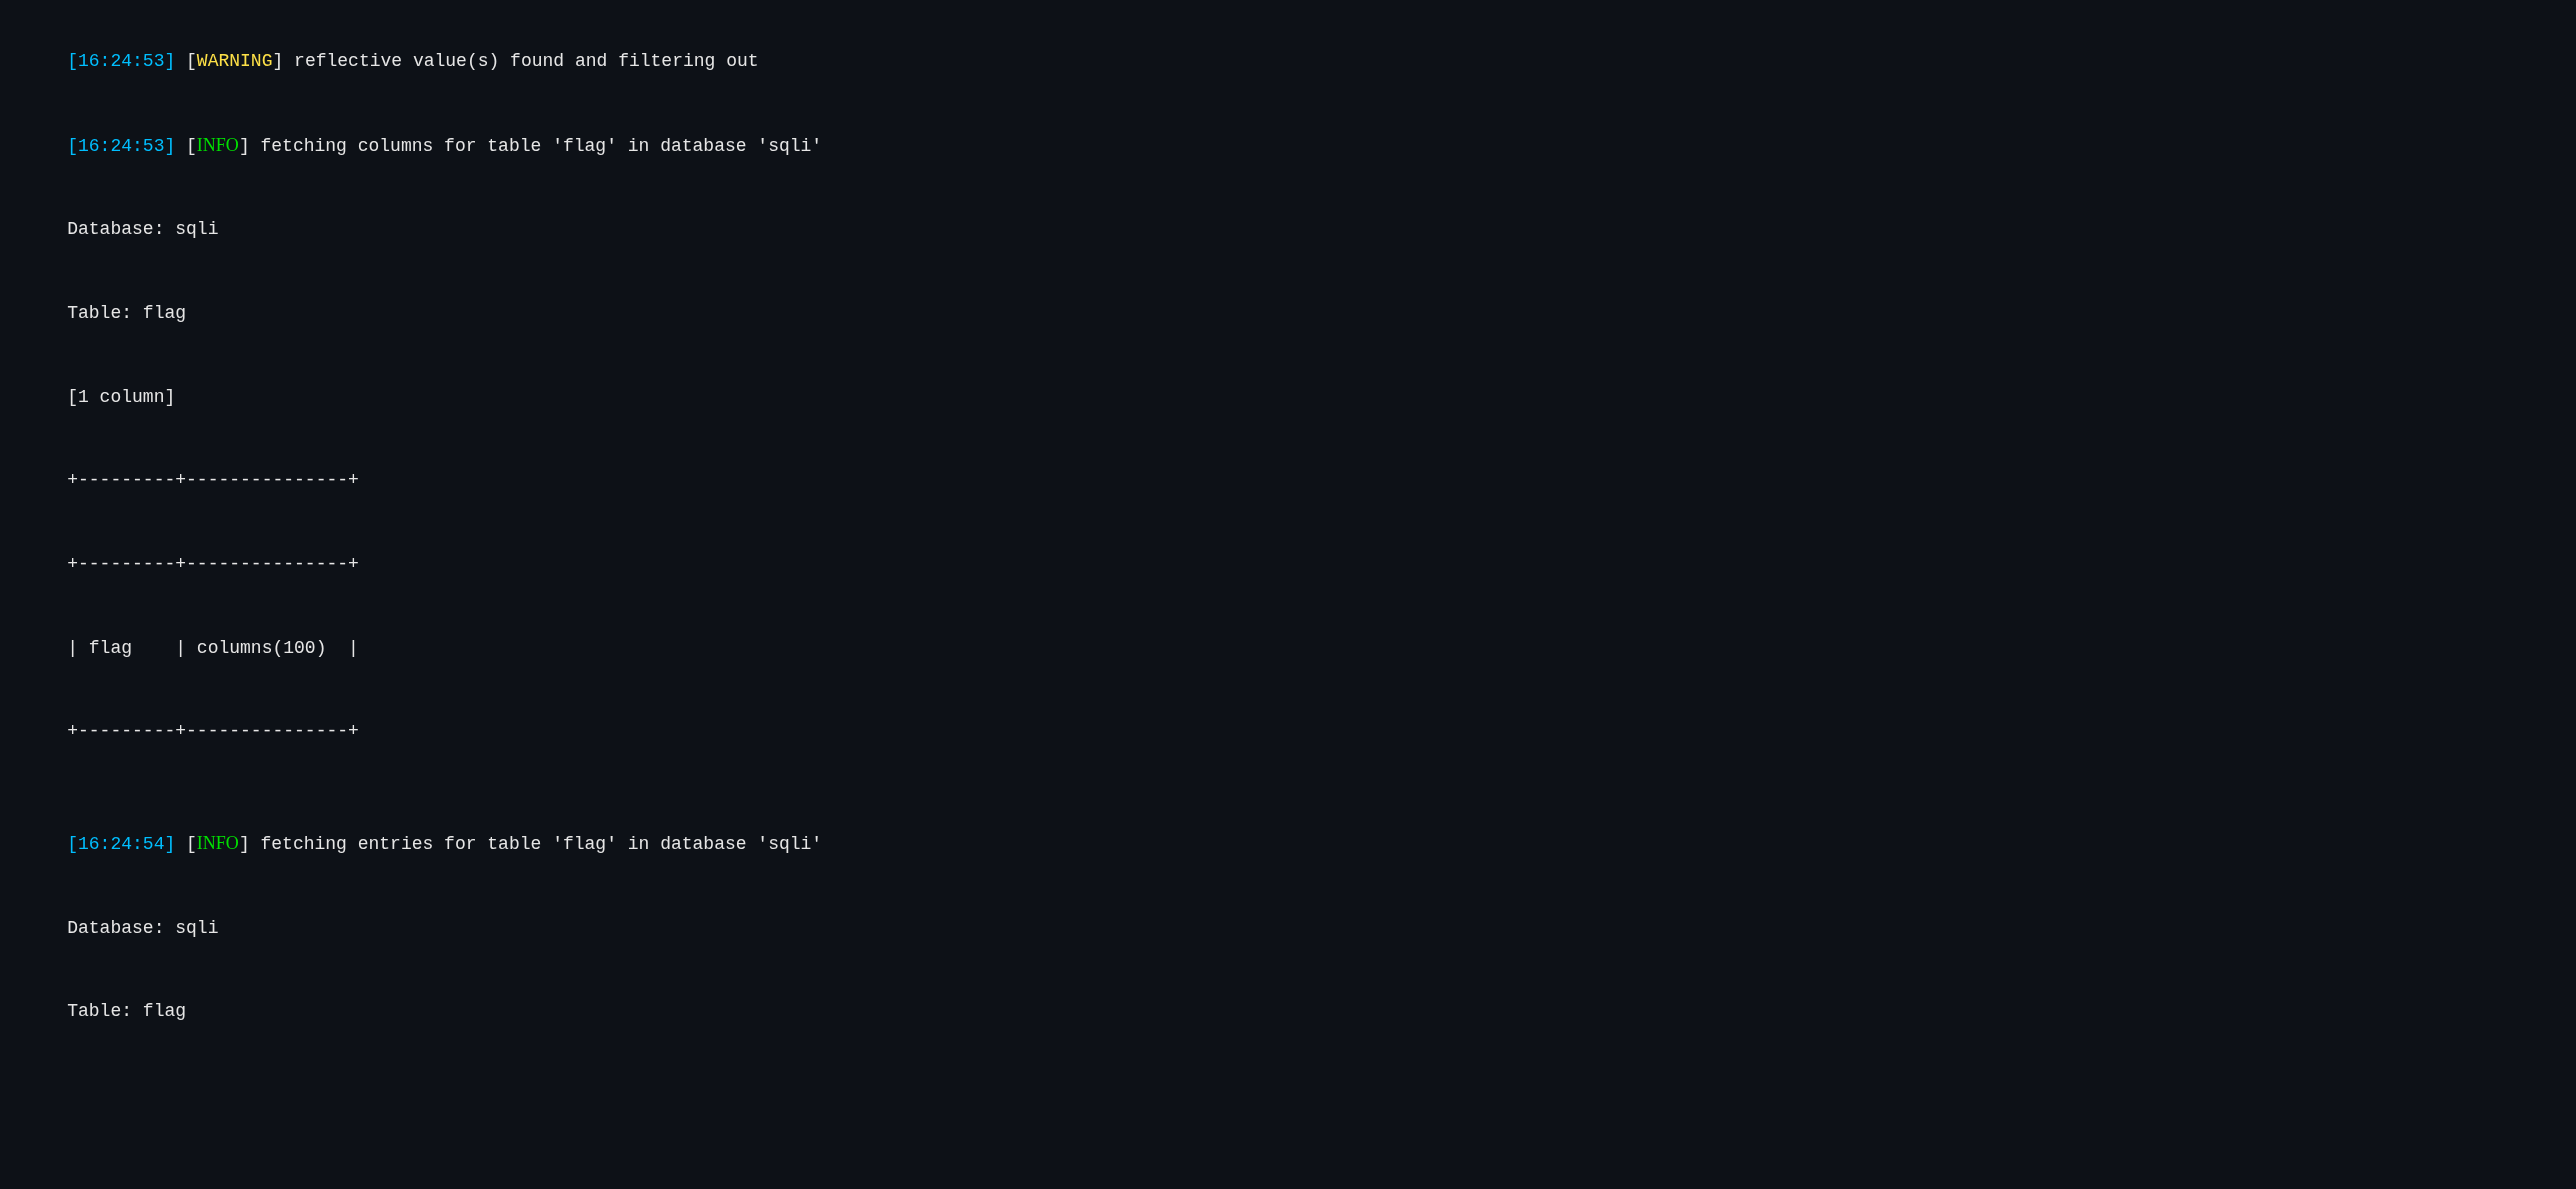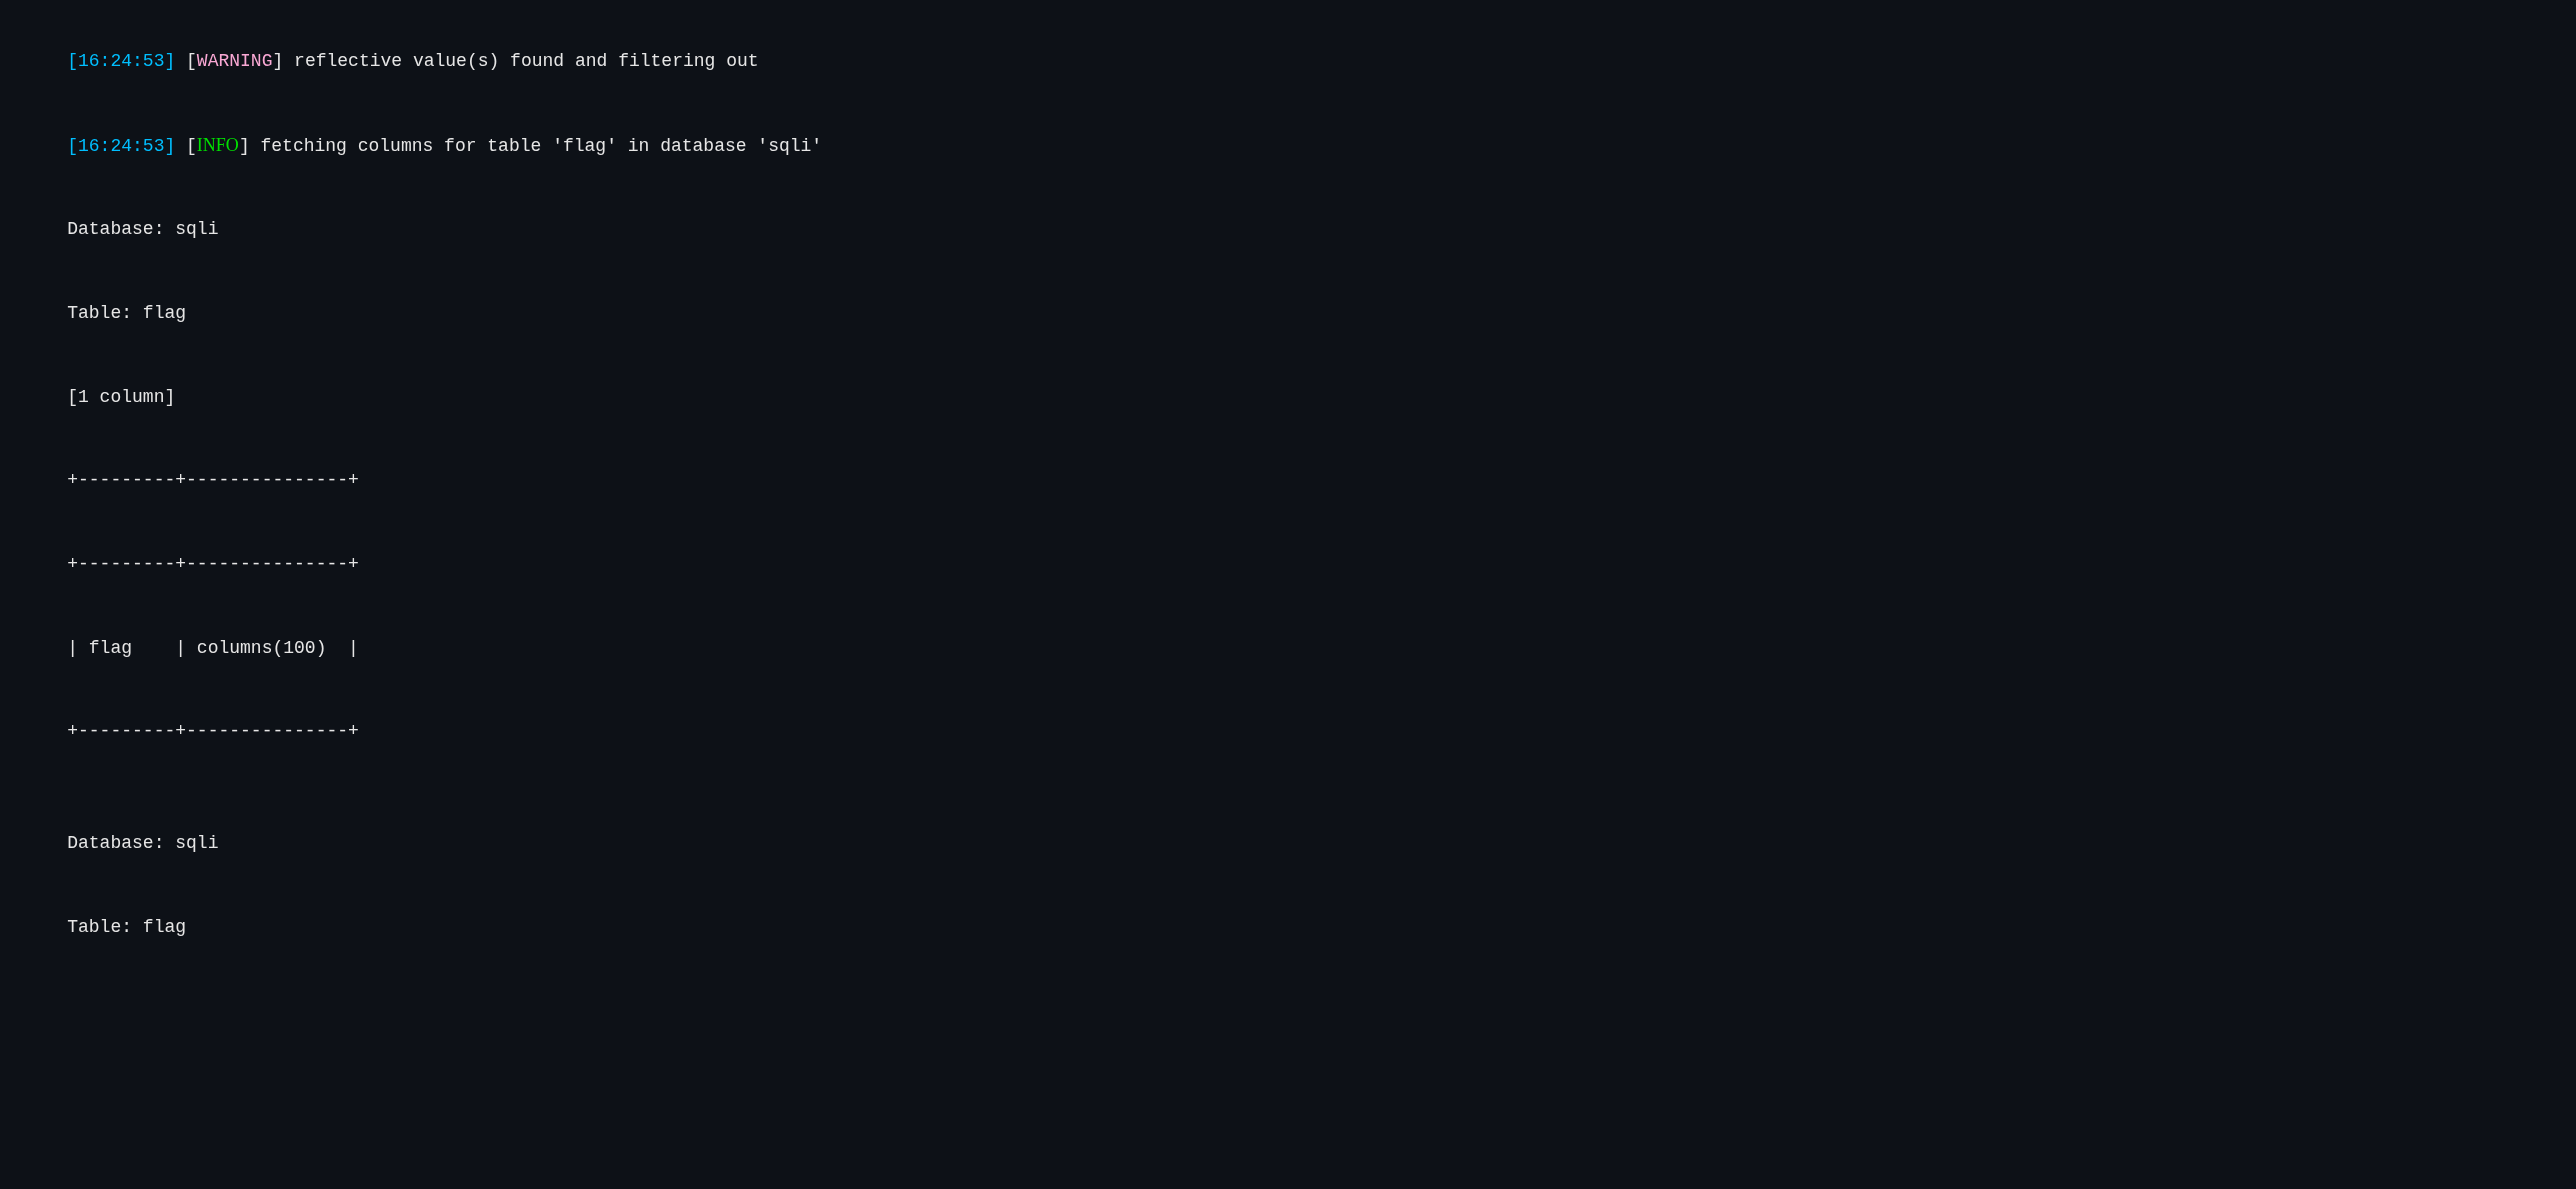--- a/index.html
+++ b/index.html
@@ -22,21 +22,21 @@
     .terminal-line {
       white-space: pre;
       line-height: 1.55;
     }
 
     .timestamp {
       color: #00bfff;
     }
 
     .level-warning {
-      color: #f9a8d4;
+      color: #fde047;
     }
 
     .level-info {
       color: #00e000;
       font-family: Liberation Serif, serif;
     }
 
     .plain {
       color: #e6e6e6;
     }
@@ -67,20 +67,23 @@
     <span class="plain">+---------+---------------+</span>
   </div>
   <div class="terminal-line">
     <span class="plain">| flag    | columns(100)  |</span>
   </div>
   <div class="terminal-line">
     <span class="plain">+---------+---------------+</span>
   </div>
   <div class="terminal-line">&nbsp;</div>
   <div class="terminal-line">
+    <span class="timestamp">[16:24:54]</span><span class="plain"> [</span><span class="level-info">INFO</span><span class="plain">] fetching entries for table 'flag' in database 'sqli'</span>
+  </div>
+  <div class="terminal-line">
     <span class="plain">Database: sqli</span>
   </div>
   <div class="terminal-line">
     <span class="plain">Table: flag</span>
   </div>
 
 </div>
 
 
 </body></html>

